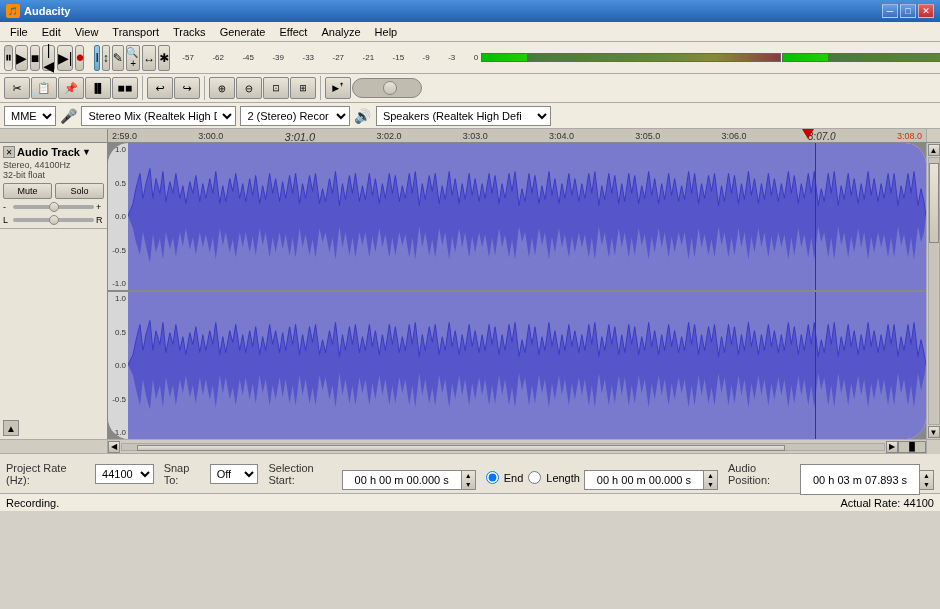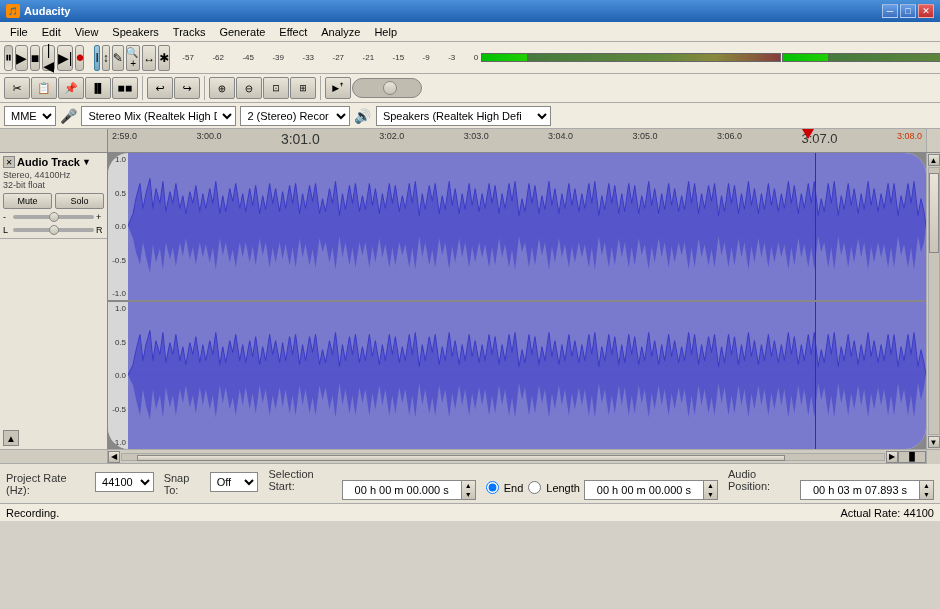--- a/index.html
+++ b/index.html
@@ -36,21 +36,21 @@
     
     .device-toolbar { background: #f0ece0; border-bottom: 1px solid #aaa; height: 26px; display: flex; align-items: center; padding: 0 4px; gap: 4px; }
     .device-select { height: 20px; font-size: 11px; background: white; border: 1px solid #888; padding: 0 2px; cursor: pointer; }
 
     
     .status-bar { background: #f0ece0; border-top: 1px solid #aaa; height: 18px; display: flex; align-items: center; padding: 0 6px; justify-content: space-between; }
     .status-text { font-size: 11px; }
 
     
     .bottom-controls { background: #e8e4d8; border-top: 1px solid #aaa; height: 40px; display: flex; align-items: center; padding: 0 6px; gap: 10px; }
-    .bottom-field { display: flex; gap: 4px; }
+    .bottom-field { display: flex; align-items: center; gap: 4px; }
     .bottom-label { font-size: 11px; color: #333; }
     .bottom-select { height: 20px; font-size: 11px; border: 1px solid #888; background: white; padding: 0 2px; cursor: pointer; }
     .time-input { display: flex; align-items: center; margin-top: 12px; }
     .time-input input { height: 20px; width: 110px; font-size: 11px; border: 1px solid #888; background: white; padding: 0 2px; text-align: center; }
     .radio-group { display: flex; align-items: center; gap: 5px; font-size: 11px; margin-top: 8px; }
   </style>
 </head>
 <body>
 
 <div class="title-bar">
@@ -62,21 +62,21 @@
     <div class="title-btn">─</div>
     <div class="title-btn">□</div>
     <div class="title-btn close">✕</div>
   </div>
 </div>
 
 <div class="menu-bar">
   <span class="menu-item">File</span>
   <span class="menu-item">Edit</span>
   <span class="menu-item">View</span>
-  <span class="menu-item">Speakers</span>
+  <span class="menu-item">Transport</span>
   <span class="menu-item">Tracks</span>
   <span class="menu-item">Generate</span>
   <span class="menu-item">Effect</span>
   <span class="menu-item">Analyze</span>
   <span class="menu-item">Help</span>
 </div>
 
 <div class="toolbar-row">
 
   <button class="transport-btn active">⏸</button>
@@ -151,34 +151,34 @@
   </select>
   <select class="device-select" style="width:110px;">
     <option>2 (Stereo) Recor</option>
   </select>
   <span style="font-size:14px;">🔊</span>
   <select class="device-select" style="width:175px;">
     <option>Speakers (Realtek High Defi</option>
   </select>
 </div>
 
-<div style="background:#c8c4b8; border-bottom:1px solid #888; height:24px; display:flex; overflow:hidden; position:relative;">
+<div style="background:#c8c4b8; border-bottom:1px solid #888; height:14px; display:flex; overflow:hidden; position:relative;">
   <div style="width:108px; flex-shrink:0; background:#d0ccc0; border-right:1px solid #888;"></div>
   <div style="flex:1; position:relative; overflow:hidden;">
 
     <div style="position:absolute; left:0; top:2px; display:flex; width:100%; justify-content:space-between; padding:0 4px;">
       <span style="font-size:9px; color:#333;">2:59.0</span>
       <span style="font-size:9px; color:#333;">3:00.0</span>
-      <span style="font-size:14px; color:#333;">3:01.0</span>
+      <span style="font-size:11px; color:#333;font-style:italic;">3:01.0</span>
       <span style="font-size:9px; color:#333;">3:02.0</span>
       <span style="font-size:9px; color:#333;">3:03.0</span>
       <span style="font-size:9px; color:#333;">3:04.0</span>
       <span style="font-size:9px; color:#333;">3:05.0</span>
       <span style="font-size:9px; color:#333;">3:06.0</span>
-      <span style="font-size:13px; color:#333;">3:07.0</span>
+      <span style="font-size:10px; color:#333;font-style:italic;">3:07.0</span>
       <span style="font-size:9px; color:#333; color:#cc3300;">3:08.0</span>
     </div>
 
     <div style="position:absolute; right:112px; top:0; width:0; height:0; border-left:6px solid transparent; border-right:6px solid transparent; border-top:10px solid #cc0000;"></div>
   </div>
   <div style="width:14px; background:#d0ccc0; border-left:1px solid #aaa;"></div>
 </div>
 
 <div style="display:flex; height:296px; background:#888;">
 
@@ -335,21 +335,21 @@
       <div style="width:14px; height:20px; background:linear-gradient(to bottom,#e8e4d8,#c8c4b8); border:1px solid #888; border-left:none; display:flex; flex-direction:column;">
         <div style="flex:1; display:flex; align-items:center; justify-content:center; font-size:7px; cursor:pointer;">▲</div>
         <div style="flex:1; display:flex; align-items:center; justify-content:center; font-size:7px; cursor:pointer;">▼</div>
       </div>
     </div>
   </div>
 
   <div class="bottom-field">
     <span class="bottom-label">Audio Position:</span>
     <div class="time-input">
-      <input type="text" value="00 h 03 m 07.893 s" style="width: 120px; height: 20px; font-size: 11px; border: 1px solid rgb(136, 136, 136); background: white; padding: 0px 2px;">
+      <input type="text" value="00 h 03 m 07.893 s" style="width: 120px; height: 31px; font-size: 11px; border: 1px solid rgb(136, 136, 136); background: white; padding: 0px 2px;">
       <div style="width:14px; height:20px; background:linear-gradient(to bottom,#e8e4d8,#c8c4b8); border:1px solid #888; border-left:none; display:flex; flex-direction:column;">
         <div style="flex:1; display:flex; align-items:center; justify-content:center; font-size:7px; cursor:pointer;">▲</div>
         <div style="flex:1; display:flex; align-items:center; justify-content:center; font-size:7px; cursor:pointer;">▼</div>
       </div>
     </div>
   </div>
 </div>
 
 <div class="status-bar">
   <span class="status-text">Recording.</span>

